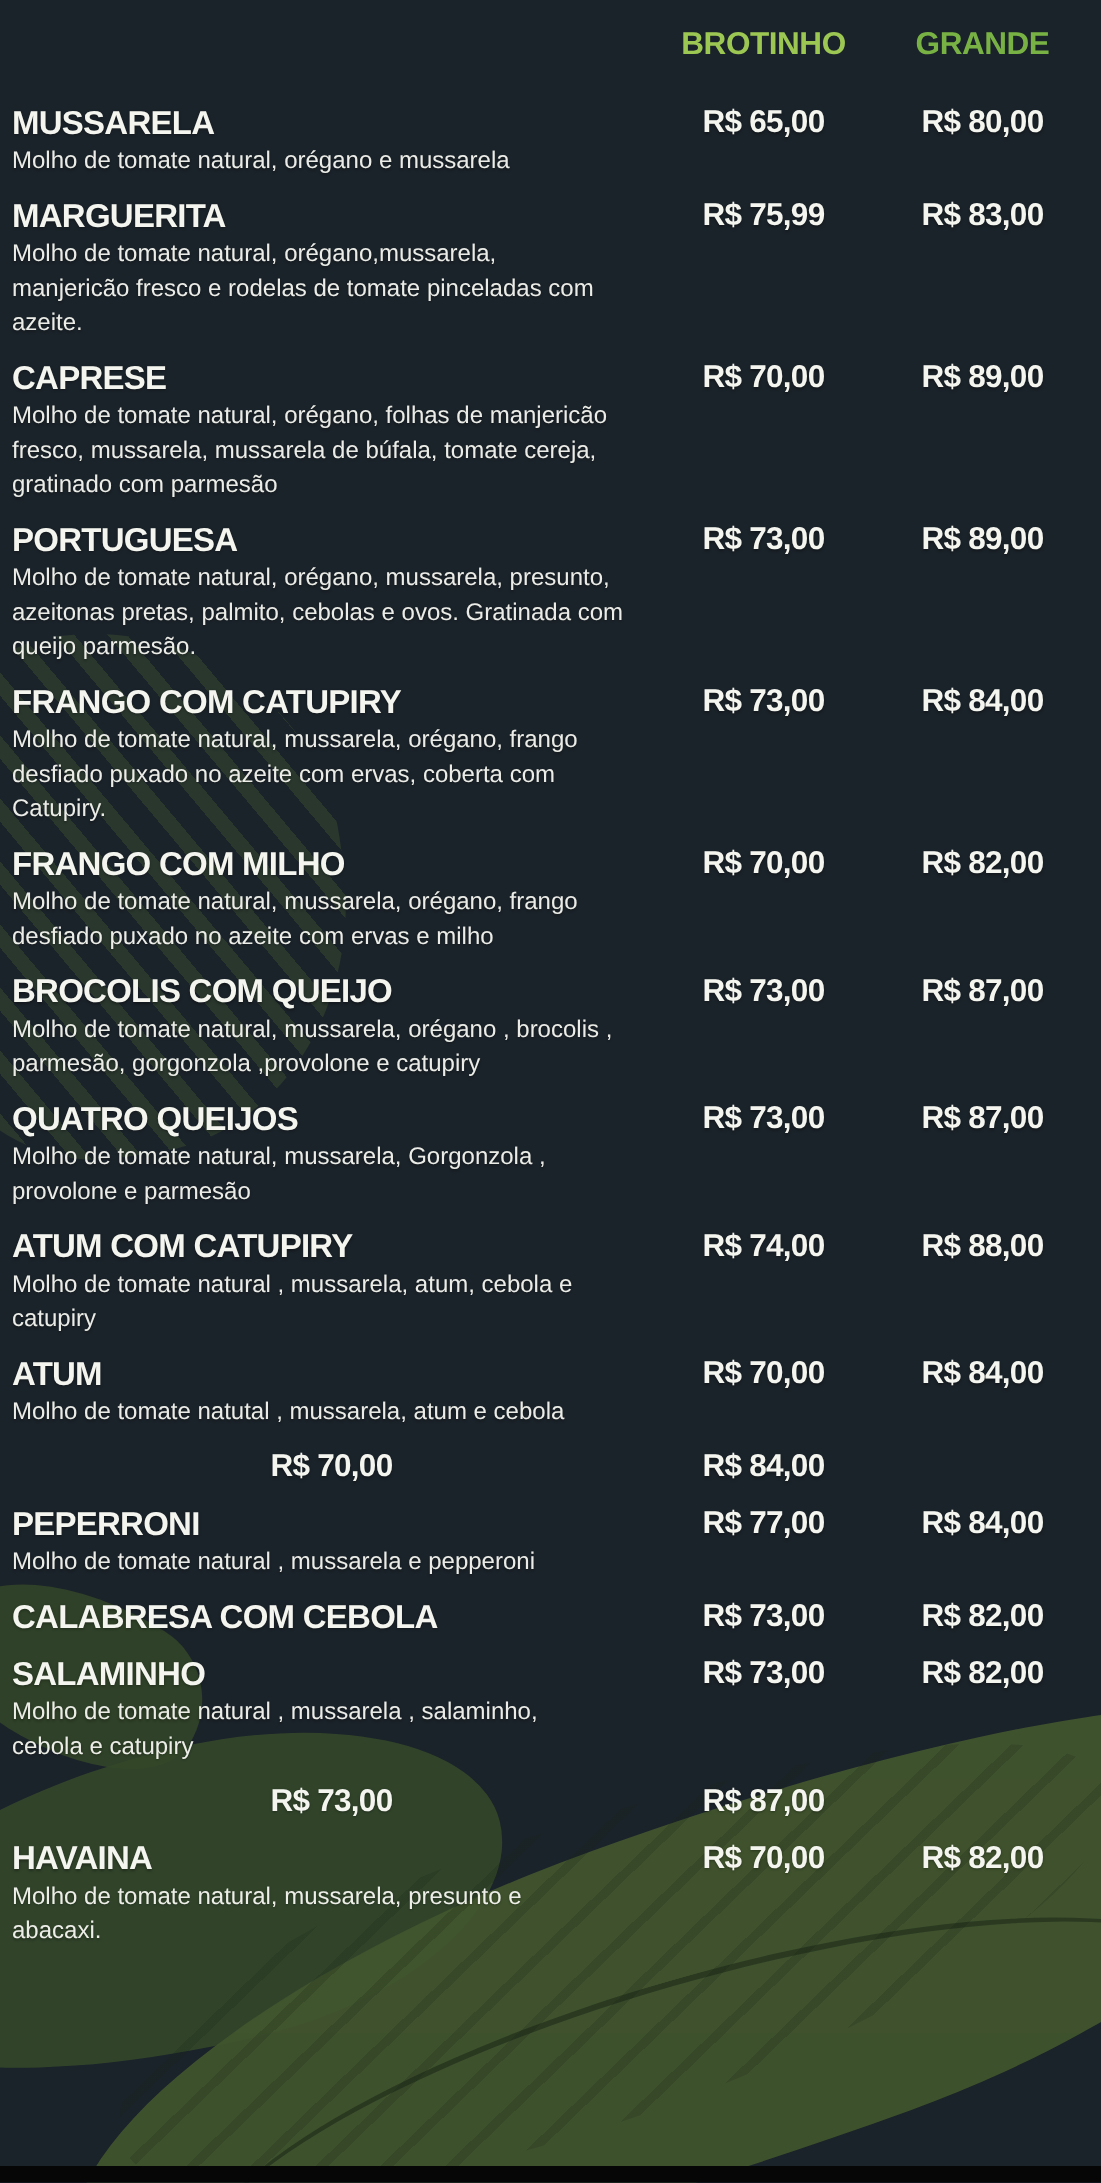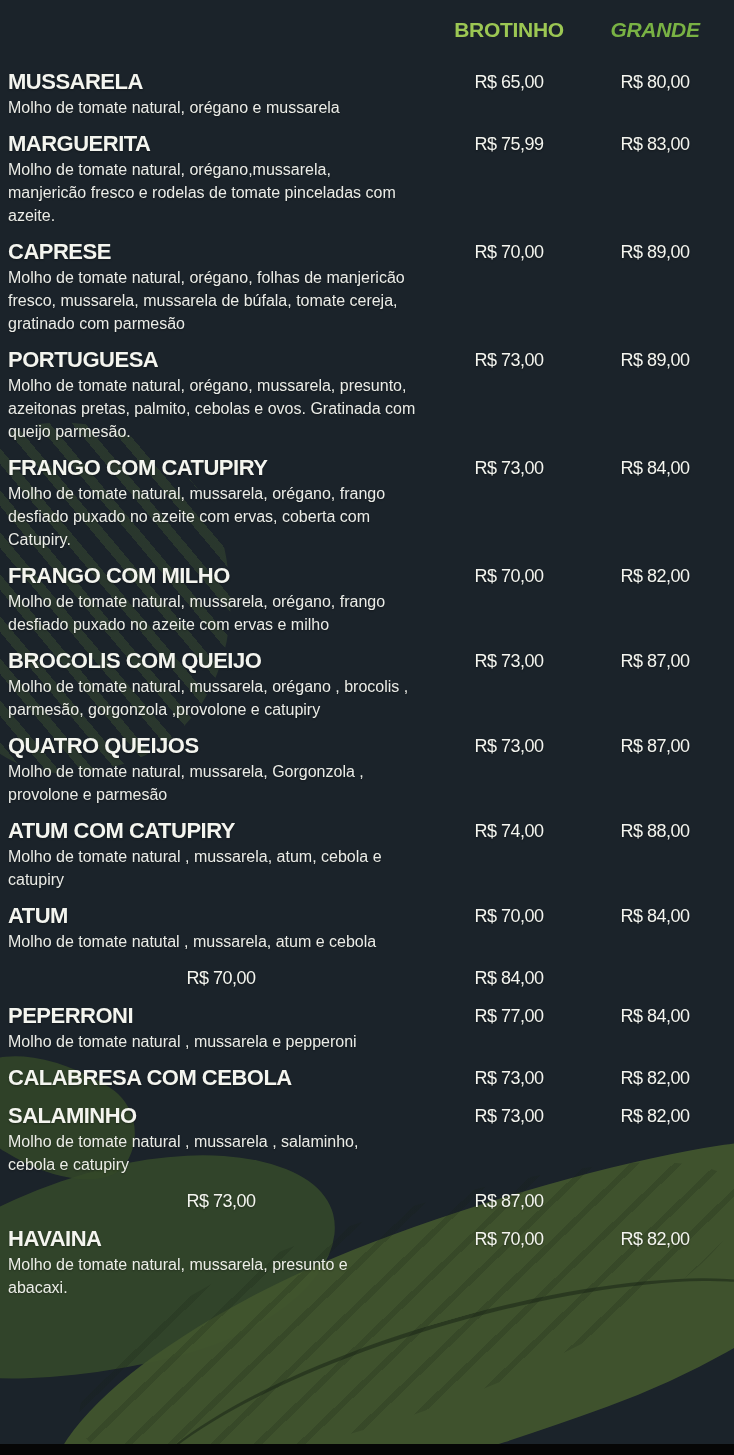--- a/index.html
+++ b/index.html
@@ -96,21 +96,21 @@
   .header-row { margin-bottom: 25px; }
 
   .size-label {
     text-align: center;
     font-weight: bold;
     font-size: 21px;
     line-height: 28px;
     letter-spacing: -0.3px;
   }
   .size-label.small-size { color: var(--accent-brotinho, #9cc753); }
-  .size-label.large-size { color: var(--accent-grande, #79b244); font-style: italic; }
+  .size-label.large-size { color: var(--accent-grande, #79b244); }
 
   .item { margin-bottom: 12px; }
 
   .item-name {
     font-weight: bold;
     font-size: 22px;
     line-height: 26px;
     letter-spacing: -0.5px;
     color: var(--text-color, #f4f5ef);
     text-shadow: 0 1px 2px rgba(0,0,0,0.35);
@@ -121,22 +121,22 @@
     line-height: 23px;
     margin-top: 1px;
     color: var(--text-color, #f4f5ef);
     opacity: 0.96;
     white-space: pre-line;
     text-shadow: 0 1px 2px rgba(0,0,0,0.35);
   }
 
   .price {
     text-align: center;
-    font-weight: normal;
-    font-size: 18px;
+    font-weight: bold;
+    font-size: 21px;
     line-height: 26px;
     letter-spacing: -0.5px;
     color: var(--text-color, #f4f5ef);
     text-shadow: 0 1px 2px rgba(0,0,0,0.35);
   }
 </style>
 </head>
 <body>
 
 <div class="page" style="--page-bg: #1b232a; --text-color: #f4f5ef; --accent-brotinho: #9cc753; --accent-grande: #79b244; --leaf-olive: #41552e; --leaf-dark: #34482a; --bottom-bar: #060606;">

